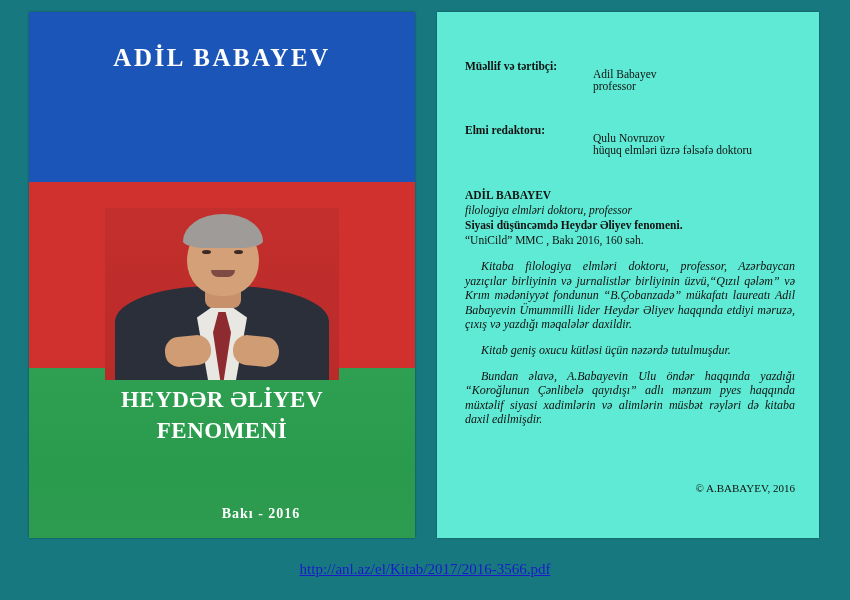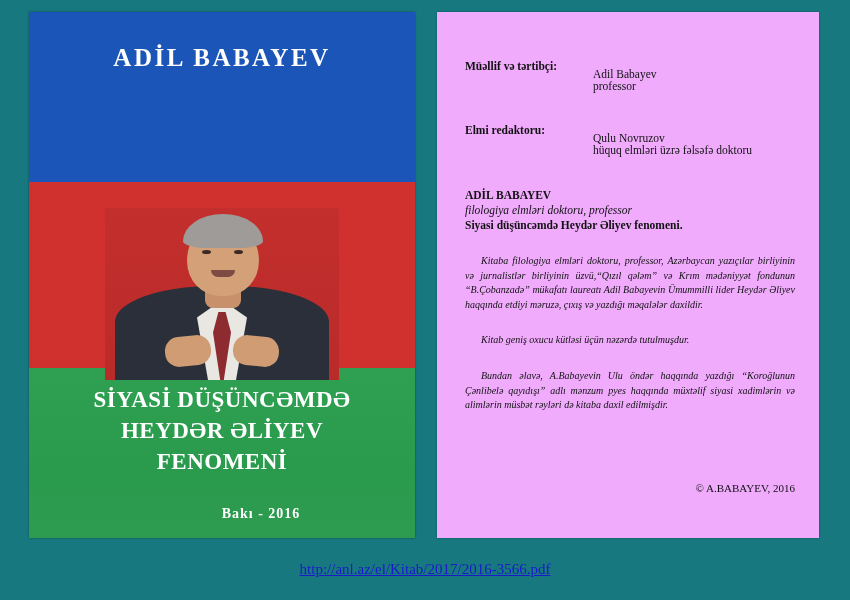--- a/index.html
+++ b/index.html
@@ -185,21 +185,21 @@
     font-size: 14px;
     letter-spacing: 1px;
   }
   
   .imprint {
     position: absolute;
     left: 437px;
     top: 12px;
     width: 382px;
     height: 526px;
-    background: #f0abfc;
+    background: #5eead4;
     box-shadow: 0 0 2px rgba(0,0,0,0.35);
     color: #111111;
   }
   .imp-inner {
     position: absolute;
     left: 28px;
     top: 48px;
     width: 330px;
   }
   .credit-row {
@@ -222,26 +222,26 @@
   }
   .block-gap { height: 22px; }
   .cit {
     font-size: 11.5px;
     line-height: 15px;
     font-family: "Liberation Serif", serif;
   }
   .cit .b { font-weight: bold; }
   .cit .i { font-style: italic; }
   .para {
-    font-size: 10px;
+    font-size: 12px;
     line-height: 14.6px;
     text-align: justify;
     font-style: italic;
     text-indent: 16px;
-    margin-top: 21px;
+    margin-top: 11px;
     font-family: "Liberation Serif", serif;
   }
   .copyright {
     position: absolute;
     right: 24px;
     bottom: 44px;
     font-size: 11px;
     font-family: "Liberation Serif", serif;
   }
   
@@ -282,21 +282,20 @@
       <div class="p-head"></div>
       <div class="p-hair"></div>
       <div class="p-eye-l"></div>
       <div class="p-eye-r"></div>
       <div class="p-mouth"></div>
       <div class="p-hand-l"></div>
       <div class="p-hand-r"></div>
     </div>
 
     <div class="cover-title">
-      <div>SİYASİ DÜŞÜNCƏMDƏ</div>
       <div>HEYDƏR ƏLİYEV</div>
       <div>FENOMENİ</div>
     </div>
 
     <div class="cover-place">Bakı  -  2016</div>
   </div>
 
   <div class="imprint">
     <div class="imp-inner">
 
@@ -317,20 +316,21 @@
           <span class="ital">hüquq elmləri üzrə fəlsəfə doktoru</span>
         </div>
       </div>
 
       <div class="block-gap"></div>
 
       <div class="cit">
         <div class="b">ADİL BABAYEV</div>
         <div class="i">filologiya elmləri doktoru, professor</div>
         <div class="b">Siyasi düşüncəmdə Heydər Əliyev fenomeni.</div>
+        <div>“UniCild” MMC , Bakı 2016, 160 səh.</div>
       </div>
 
       <div class="para">Kitaba filologiya elmləri doktoru, professor, Azərbaycan yazıçılar birliyinin və jurnalistlər birliyinin üzvü,“Qızıl qələm” və Krım mədəniyyət fondunun “B.Çobanzadə” mükafatı laureatı Adil Babayevin Ümummilli lider Heydər Əliyev haqqında etdiyi məruzə, çıxış və yazdığı məqalələr daxildir.</div>
       <div class="para">Kitab geniş oxucu kütləsi üçün nəzərdə tutulmuşdur.</div>
       <div class="para">Bundan əlavə, A.Babayevin Ulu öndər haqqında yazdığı “Koroğlunun Çənlibelə qayıdışı” adlı mənzum pyes haqqında müxtəlif siyasi xadimlərin və alimlərin müsbət rəyləri də kitaba daxil edilmişdir.</div>
     </div>
 
     <div class="copyright">© A.BABAYEV,  2016</div>
   </div>
 

